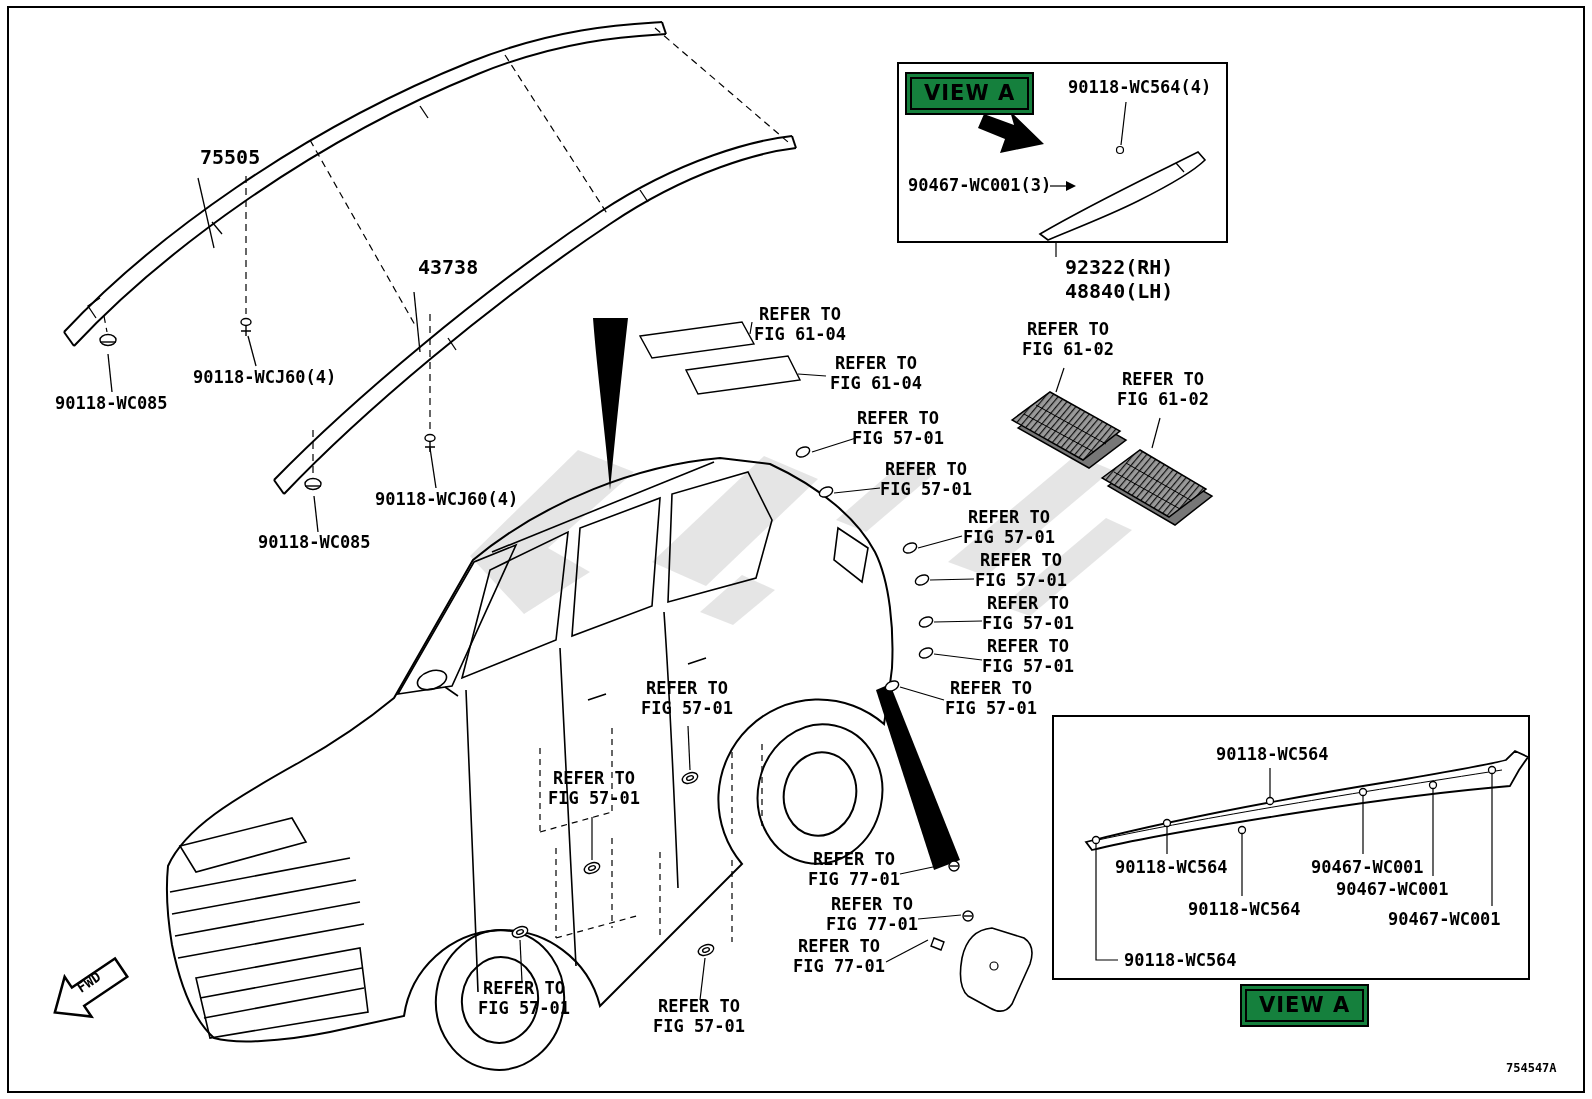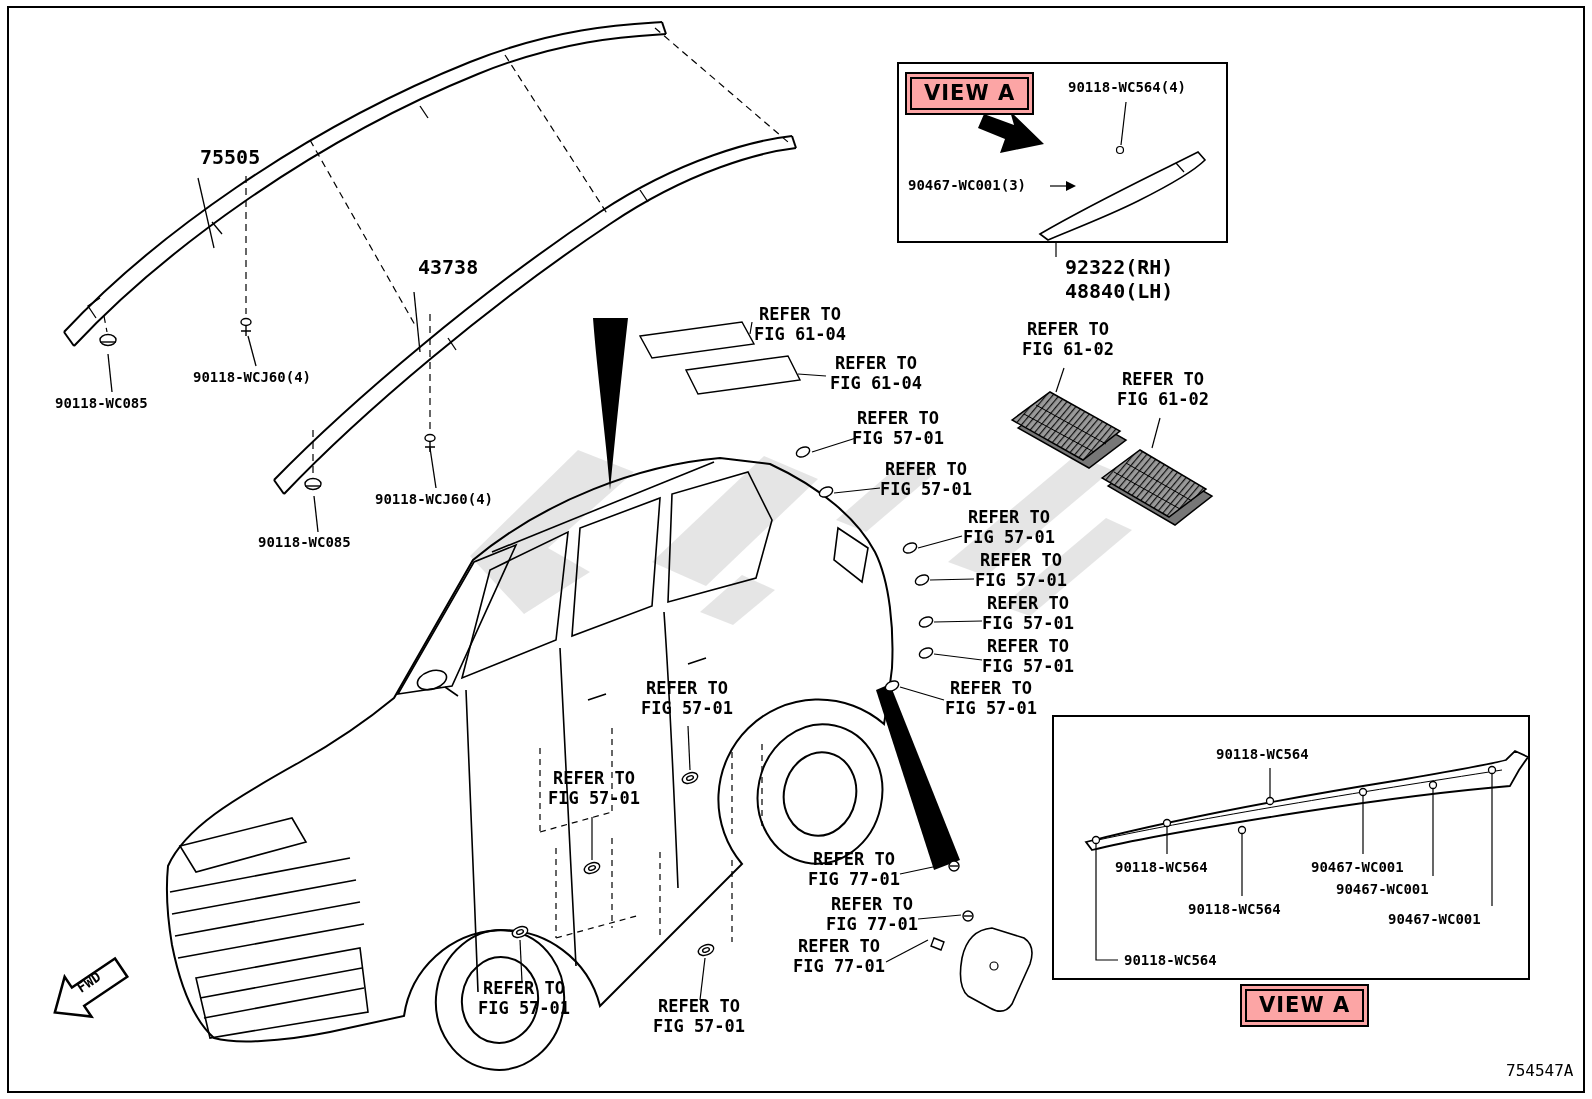--- a/index.html
+++ b/index.html
@@ -2,32 +2,32 @@
 <html><head>
 <meta charset="utf-8">
 <style>
   * { margin:0; padding:0; box-sizing:border-box; }
   html,body { background:#ffffff; }
   .canvas {
     position:relative; width:1592px; height:1099px; background:#fff; overflow:hidden;
     font-family:"DejaVu Sans Mono","Liberation Mono",monospace; color:#000;
   }
   .art { position:absolute; left:0; top:0; }
-  .lbl { position:absolute; font-weight:bold; font-size:14px; line-height:19px; white-space:nowrap; }
+  .lbl { position:absolute; font-weight:bold; font-size:17px; line-height:19px; white-space:nowrap; }
   .lg  { font-size:20px;margin-left:28px; }
   .callout { position:absolute; width:130px; font-weight:bold; font-size:17px; line-height:19.5px;
              text-align:center; white-space:pre-line; }
   .inset-box { position:absolute; border:2px solid #000; background:transparent; }
-  .viewbox { position:absolute; border:2px solid #000; padding:3px; background:#fca5a5; }
+  .viewbox { position:absolute; border:2px solid #000; padding:3px; background:#15803d; }
   .viewbox-inner { display:block; border:2px solid #000; padding:2px 12px 3px; font-weight:bold;
                    font-size:21px; letter-spacing:1px;
                    font-family:"DejaVu Sans","Liberation Sans",sans-serif; }
   .fwd { position:absolute; left:76px; top:974px; font-weight:bold; font-size:14px;
          transform:rotate(-34deg); }
-  .docnum { position:absolute; left:1506px; top:1061px; font-size:16px; font-weight:normal; }
+  .docnum { position:absolute; left:1506px; top:1061px; font-size:12px; font-weight:bold; }
 </style>
 </head>
 <body>
 
 <div class="canvas">
 
   <svg class="art" width="1592" height="1099" viewBox="0 0 1592 1099">
     <defs>
       <pattern id="hatch" width="5" height="5" patternUnits="userSpaceOnUse" patternTransform="rotate(40)">
         <rect width="5" height="5" fill="#9a9a9a"></rect>

